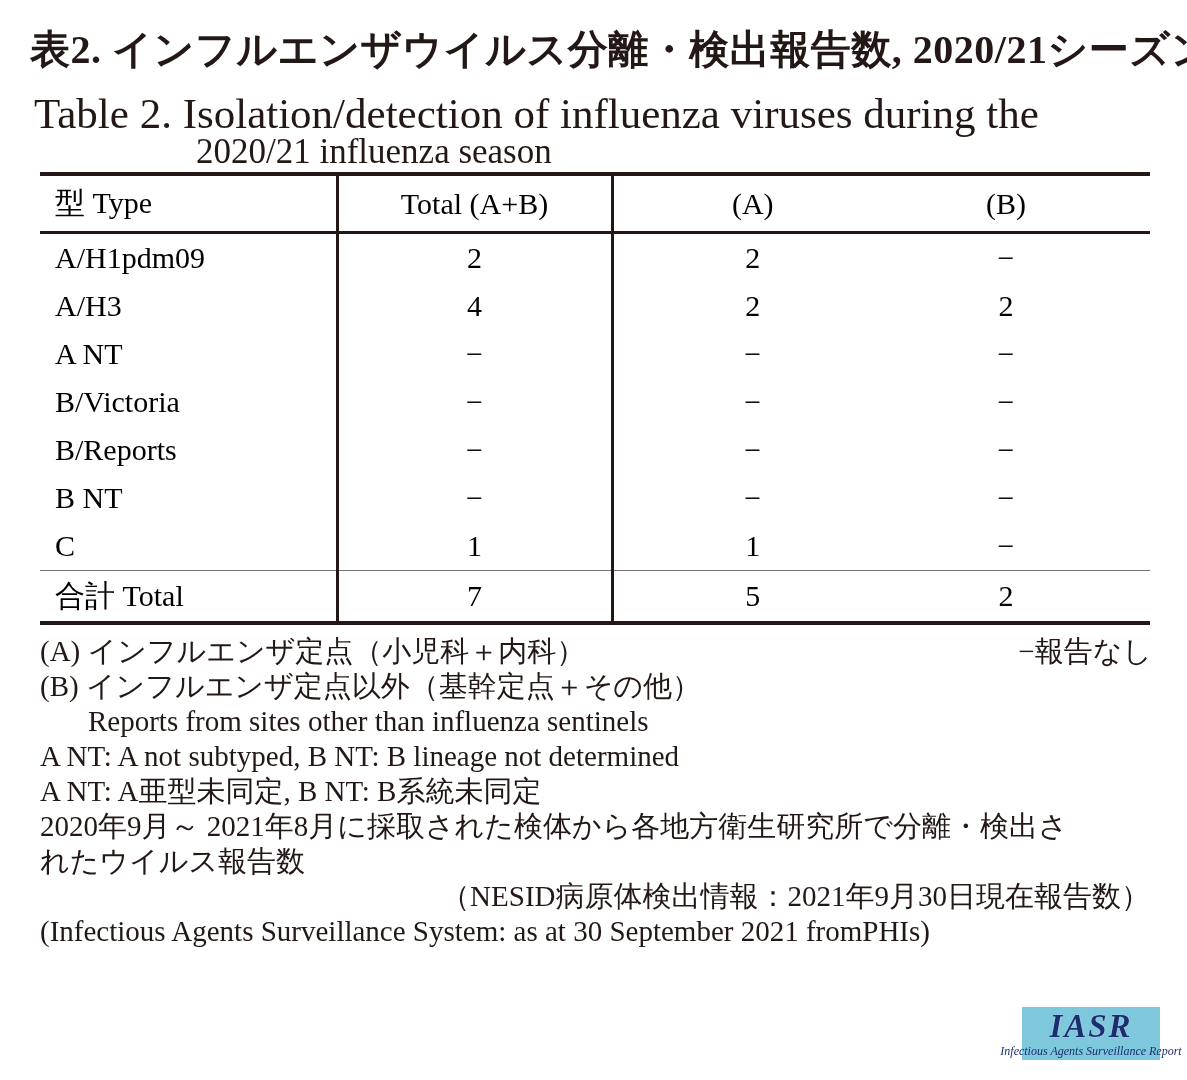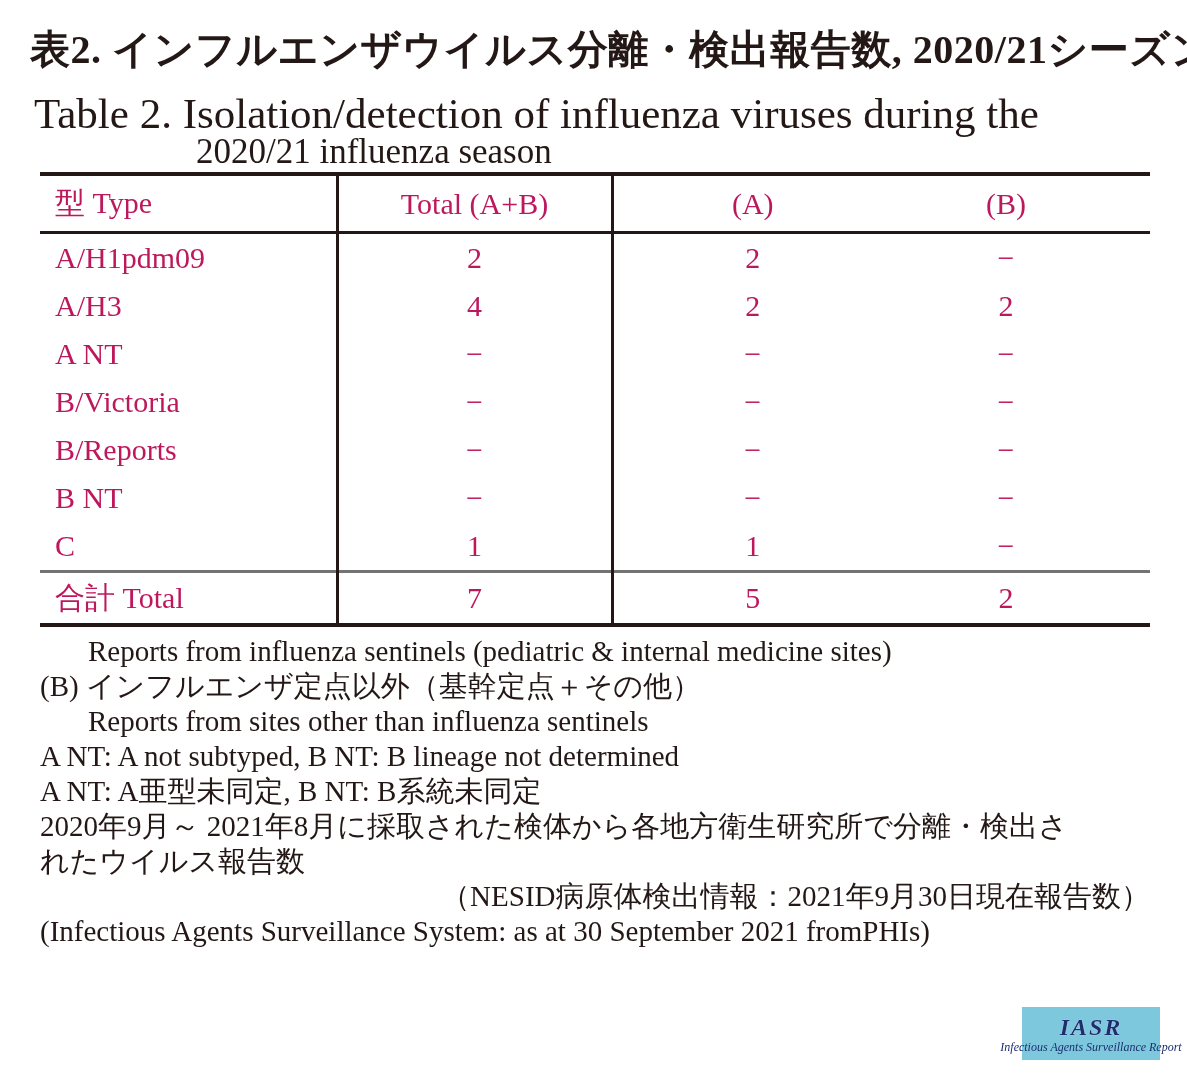--- a/index.html
+++ b/index.html
@@ -34,32 +34,32 @@
     white-space: nowrap;
   }
   
   table.main {
     position: absolute;
     left: 40px; top: 172px;
     width: 1110px;
     border-collapse: collapse;
     table-layout: fixed;
     font-size: 30px;
-    color: #be185d;
+    color: #000000;
     border-top: 4px solid #231815;
     border-bottom: 4px solid #231815;
   }
   table.main th, table.main td {
     font-weight: normal;
     padding: 0;
     vertical-align: middle;
   }
   table.main thead th { height: 55px; border-bottom: 3px solid #231815; }
   table.main tbody td { height: 48px; }
-  table.main tfoot td { height: 50px; border-top: 3px solid #737373; }
+  table.main tfoot td { height: 50px; border-top: 1px solid #737373; }
   .c1 { text-align: left; padding-left: 15px !important; border-right: 3px solid #231815; }
   .c2 { text-align: center; border-right: 3px solid #231815; }
   .c3 { text-align: center; }
   .c4 { text-align: center; padding-right: 30px !important; }
   
   .footnotes {
     position: absolute;
     left: 40px; top: 634px;
     width: 1112px;
     font-size: 29px;
@@ -74,21 +74,21 @@
     position: absolute;
     left: 1022px; top: 1007px;
     width: 138px; height: 53px;
     background: #7dc8dc;
     display: flex;
     flex-direction: column;
     align-items: center;
     justify-content: center;
   }
   .logo-acronym {
-    font-size: 24px;
+    font-size: 33px;
     font-style: italic;
     font-weight: bold;
     color: #1c2e6f;
     line-height: 1;
     letter-spacing: 2px;
     text-shadow: 0 0 1px #ffffff;
   }
   .logo-sub {
     font-size: 12px;
     font-style: italic;
@@ -170,21 +170,24 @@
       <tr>
         <td class="c1">合計 Total</td>
         <td class="c2">7</td>
         <td class="c3">5</td>
         <td class="c4">2</td>
       </tr>
     </tfoot>
   </table>
 
   <div class="footnotes">
-    <div class="fn-line fn-indent">Reports from influenza sentinels (pediatric &amp; internal medicine sites)</div>
+    <div class="fn-line fn-flex">
+      <span>(A) インフルエンザ定点（小児科＋内科）</span>
+      <span>−報告なし</span>
+    </div>
     <div class="fn-line">(B) インフルエンザ定点以外（基幹定点＋その他）</div>
     <div class="fn-line fn-indent">Reports from sites other than influenza sentinels</div>
     <div class="fn-line">A NT: A not subtyped, B NT: B lineage not determined</div>
     <div class="fn-line">A NT: A亜型未同定, B NT: B系統未同定</div>
     <div class="fn-line">2020年9月～ 2021年8月に採取された検体から各地方衛生研究所で分離・検出さ</div>
     <div class="fn-line">れたウイルス報告数</div>
     <div class="fn-line fn-right">（NESID病原体検出情報：2021年9月30日現在報告数）</div>
     <div class="fn-line">(Infectious Agents Surveillance System: as at 30 September 2021 fromPHIs)</div>
   </div>
 

